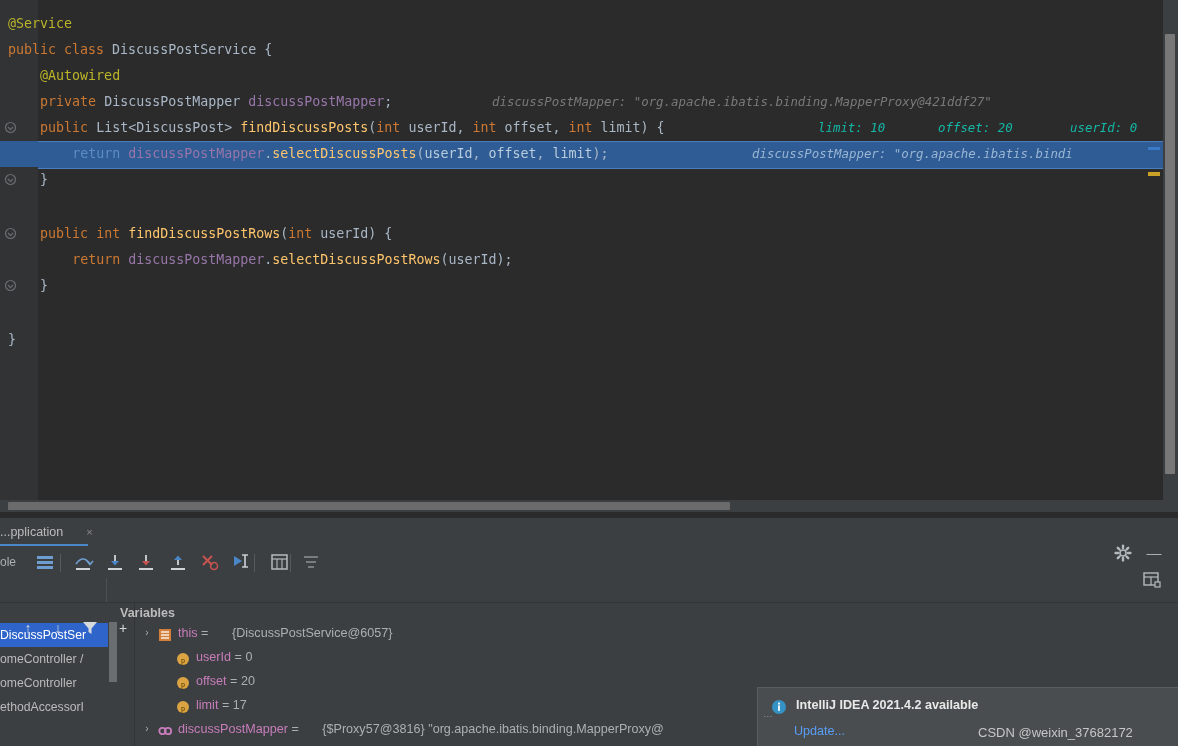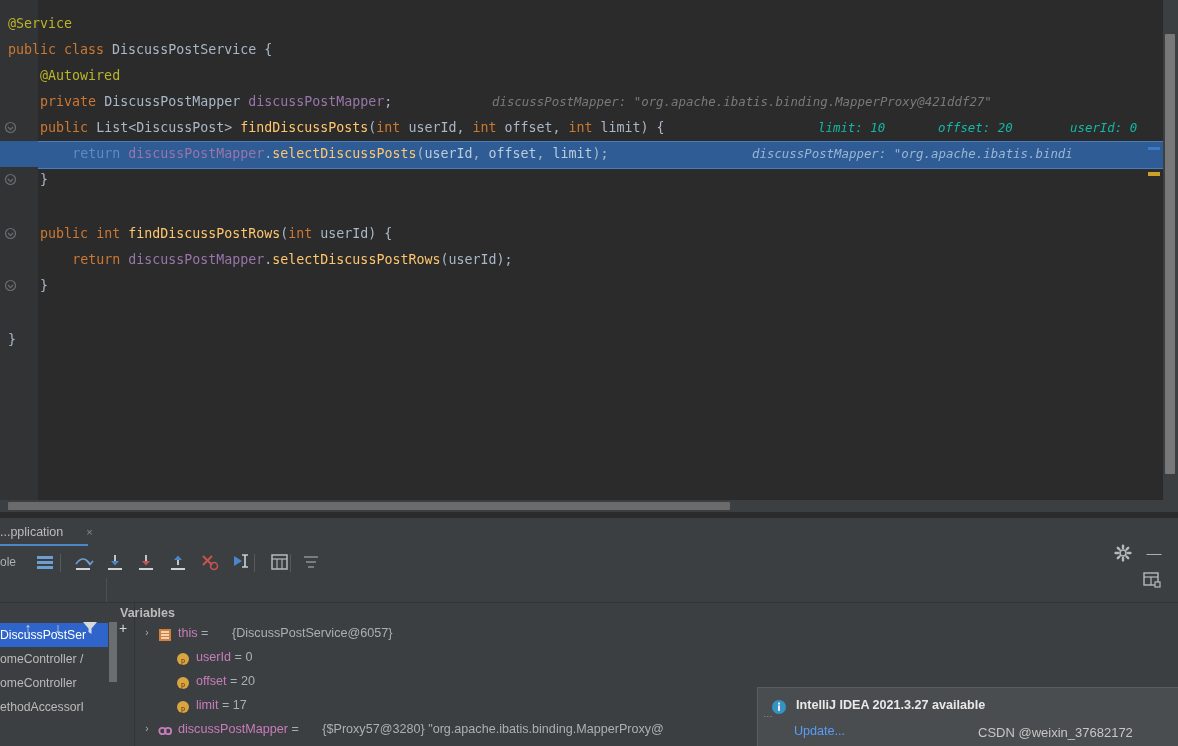--- a/index.html
+++ b/index.html
@@ -290,21 +290,21 @@
               <text x="7" y="10.5" font-size="8" fill="#5a3b00" text-anchor="middle" font-family="serif">p</text>
             </svg></span>
           <span style="position: absolute; left: 56px; top: 0px;"><span class="vname">limit</span><span class="veq"> = </span><span class="vnum">17</span></span>
         </div>
         <div class="vrow" style="top: 96px; left: 0px;">
           <span class="twisty" style="left: 0px;">›</span>
           <span class="vicon" style="left: 18px;"><svg width="14" height="14" viewBox="0 0 14 14">
               <circle cx="4.5" cy="7" r="3.2" fill="none" stroke="#c77dbb" stroke-width="1.8"></circle>
               <circle cx="10" cy="7" r="3.2" fill="none" stroke="#c77dbb" stroke-width="1.8"></circle>
             </svg></span>
-          <span style="position: absolute; left: 38px; top: 0px;"><span class="vname">discussPostMapper</span><span class="veq"> = </span><span class="vval">{$Proxy57@3280} "org.apache.ibatis.binding.MapperProxy@</span></span>
+          <span style="position: absolute; left: 38px; top: 0px;"><span class="vname">discussPostMapper</span><span class="veq"> = </span><span class="vval">{$Proxy57@3816} "org.apache.ibatis.binding.MapperProxy@</span></span>
         </div>
       </div>
   </div>
 
   <div class="frames-toolbar" id="frames-toolbar">
       <div class="ftb" style="left: 18px;">
         <span style="display:block;color:#d6dadd;font-size:14px;line-height:20px;text-align:center;">↑</span>
       </div>
       <div class="ftb" style="left: 48px;">
         <span style="display:block;color:#d6dadd;font-size:14px;line-height:20px;text-align:center;">↓</span>
@@ -319,18 +319,18 @@
 
   <div class="notif">
     <div class="notif-dots">⋮</div>
     <div class="notif-icon">
       <svg width="16" height="16" viewBox="0 0 16 16">
         <circle cx="8" cy="8" r="7" fill="#3592c4"></circle>
         <rect x="7.1" y="6.4" width="1.8" height="5.4" fill="#ffffff"></rect>
         <rect x="7.1" y="3.6" width="1.8" height="1.9" fill="#ffffff"></rect>
       </svg>
     </div>
-    <div class="notif-title">IntelliJ IDEA 2021.3.27 available</div>
+    <div class="notif-title">IntelliJ IDEA 2021.4.2 available</div>
     <div class="notif-link">Update...</div>
     <div class="watermark">CSDN @weixin_37682172</div>
   </div>
 
 </div>
 
 </body></html>

